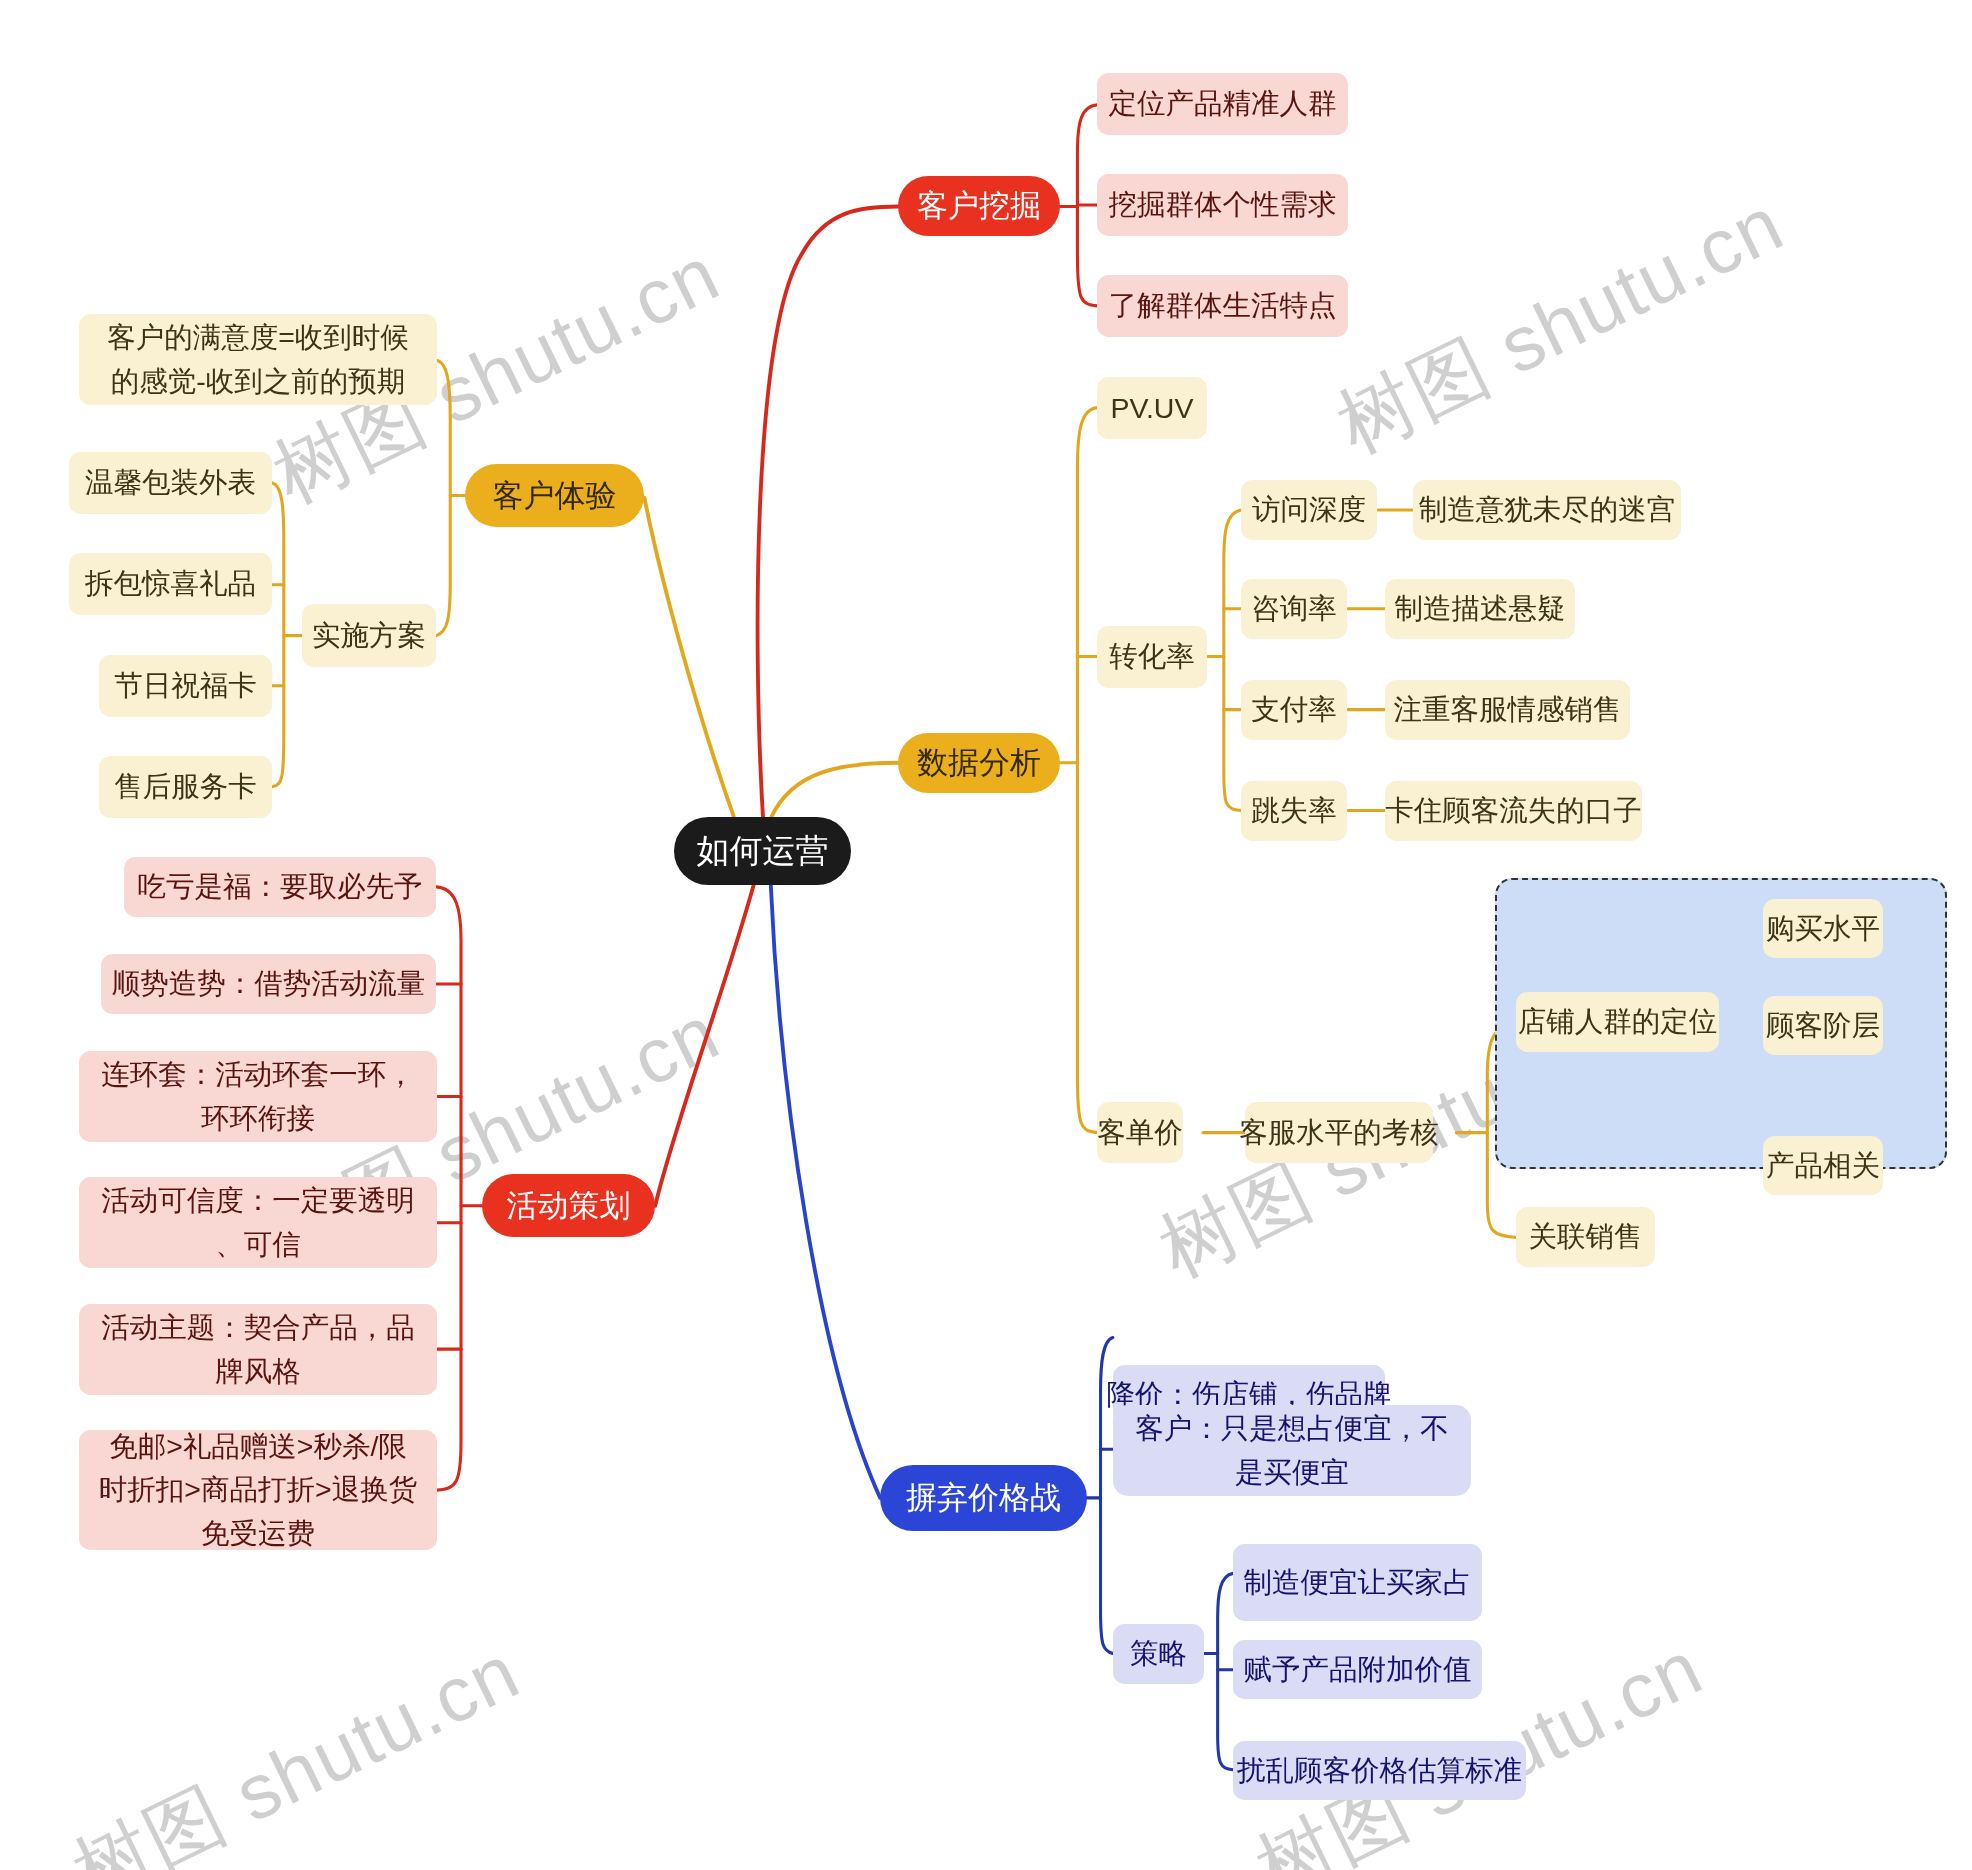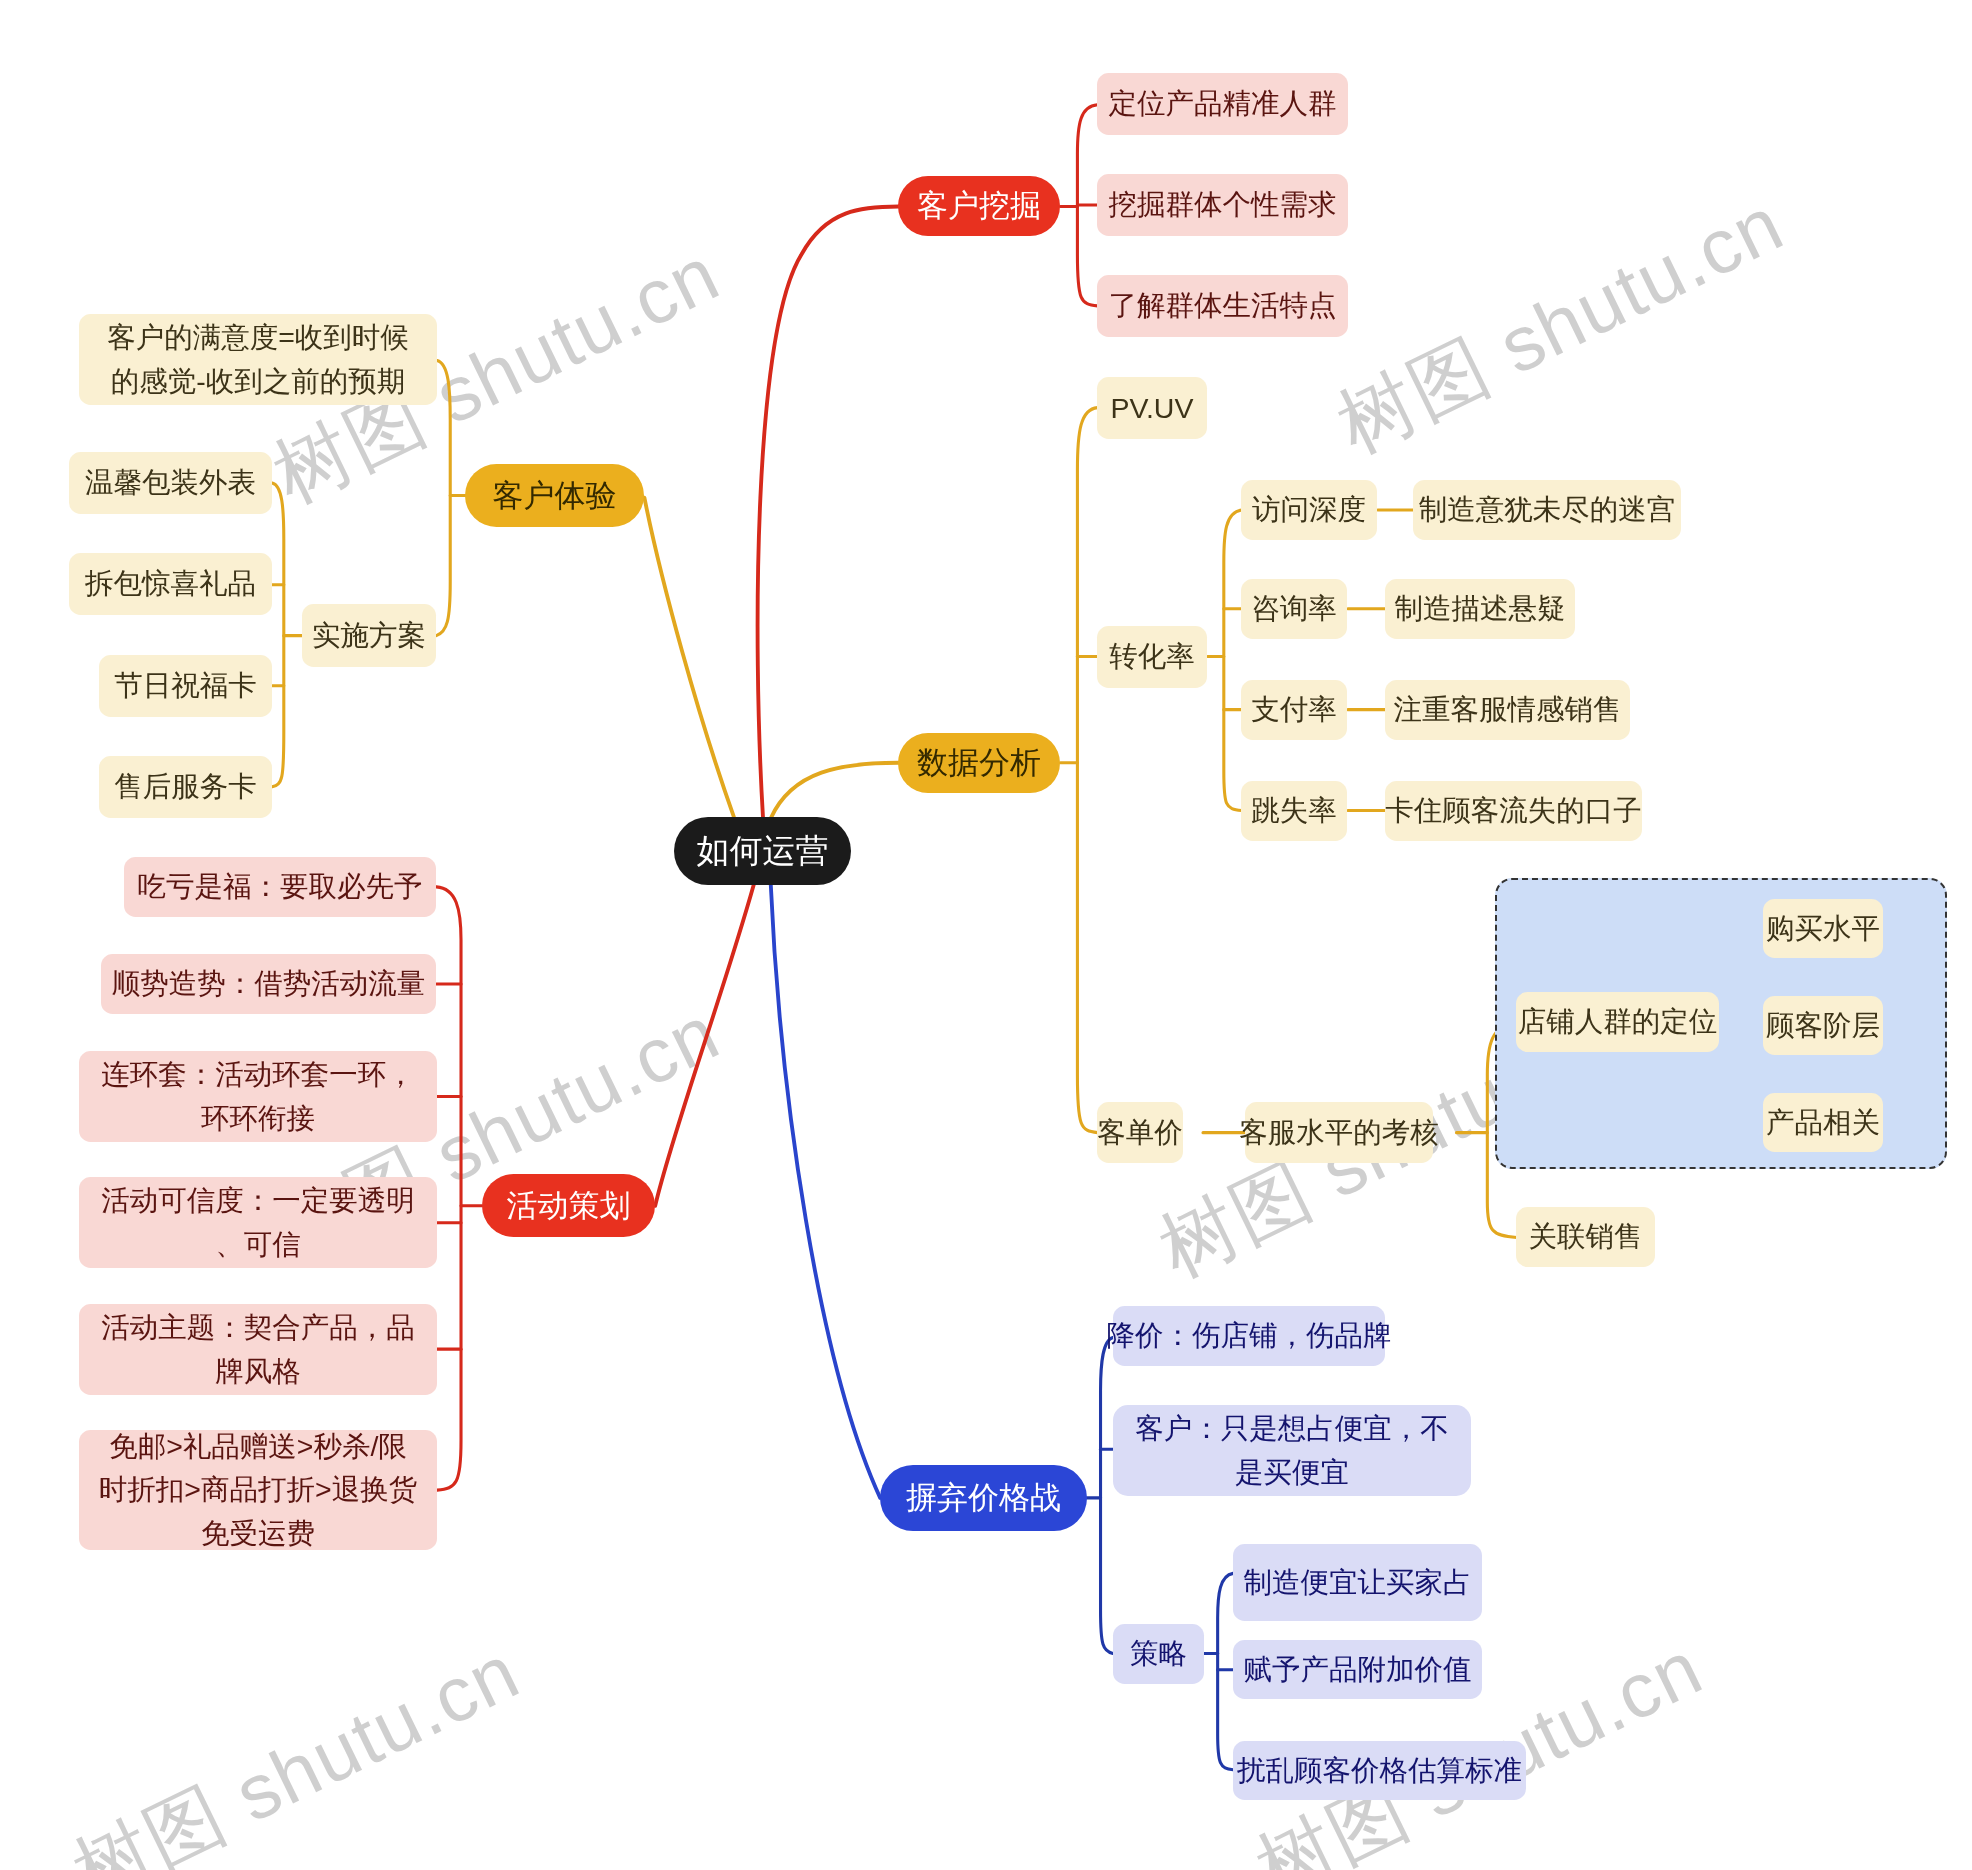--- a/index.html
+++ b/index.html
@@ -126,38 +126,38 @@
   <div class="box cream" style="left:1241px;top:680px;width:106px;height:60px;">支付率</div>
   <div class="box cream" style="left:1385px;top:680px;width:245px;height:60px;">注重客服情感销售</div>
   <div class="box cream" style="left:1241px;top:781px;width:106px;height:60px;">跳失率</div>
   <div class="box cream" style="left:1385px;top:781px;width:257px;height:60px;">卡住顾客流失的口子</div>
   <div class="box cream" style="left:1097px;top:1102px;width:86px;height:61px;">客单价</div>
   <div class="box cream" style="left:1245px;top:1102px;width:188px;height:61px;">客服水平的考核</div>
   <div class="dashedbox" style="left:1495px;top:878px;width:448px;height:287px;"></div>
   <div class="box cream" style="left:1516px;top:992px;width:203px;height:60px;">店铺人群的定位</div>
   <div class="box cream" style="left:1763px;top:899px;width:120px;height:59px;">购买水平</div>
   <div class="box cream" style="left:1763px;top:996px;width:120px;height:59px;">顾客阶层</div>
-  <div class="box cream" style="left:1763px;top:1093px;width:120px;height:59px;">产品相关</div>
+  <div class="box cream" style="left:1763px;top:1136px;width:120px;height:59px;">产品相关</div>
   <div class="box cream" style="left:1516px;top:1207px;width:139px;height:60px;">关联销售</div>
 
   <div class="pill red" style="left:482px;top:1174px;width:173px;height:63px;">活动策划</div>
   <div class="box pink" style="left:124px;top:857px;width:312px;height:60px;">吃亏是福：要取必先予</div>
   <div class="box pink" style="left:101px;top:954px;width:335px;height:60px;">顺势造势：借势活动流量</div>
   <div class="box pink ml" style="left:79px;top:1051px;width:358px;height:91px;">连环套：活动环套一环，
 环环衔接</div>
   <div class="box pink ml" style="left:79px;top:1177px;width:358px;height:91px;">活动可信度：一定要透明
 、可信</div>
   <div class="box pink ml" style="left:79px;top:1304px;width:358px;height:91px;">活动主题：契合产品，品
 牌风格</div>
   <div class="box pink ml" style="left:79px;top:1430px;width:358px;height:120px;">免邮&gt;礼品赠送&gt;秒杀/限
 时折扣&gt;商品打折&gt;退换货
 免受运费</div>
 
   <div class="pill blue" style="left:880px;top:1465px;width:207px;height:66px;">摒弃价格战</div>
-  <div class="box lav" style="left:1113px;top:1306px;width:272px;height:60px;">降价：伤店铺，伤品牌</div>
+  <div class="box lav" style="left:1113px;top:1365px;width:272px;height:60px;">降价：伤店铺，伤品牌</div>
   <div class="box lav ml" style="left:1113px;top:1405px;width:358px;height:91px;border-radius:15px;">客户：只是想占便宜，不
 是买便宜</div>
   <div class="box lav" style="left:1113px;top:1624px;width:91px;height:60px;">策略</div>
   <div class="box lav" style="left:1233px;top:1544px;width:249px;height:77px;">制造便宜让买家占</div>
   <div class="box lav" style="left:1233px;top:1640px;width:249px;height:59px;">赋予产品附加价值</div>
   <div class="box lav" style="left:1233px;top:1741px;width:293px;height:59px;">扰乱顾客价格估算标准</div>
 
 </div>
 
 

